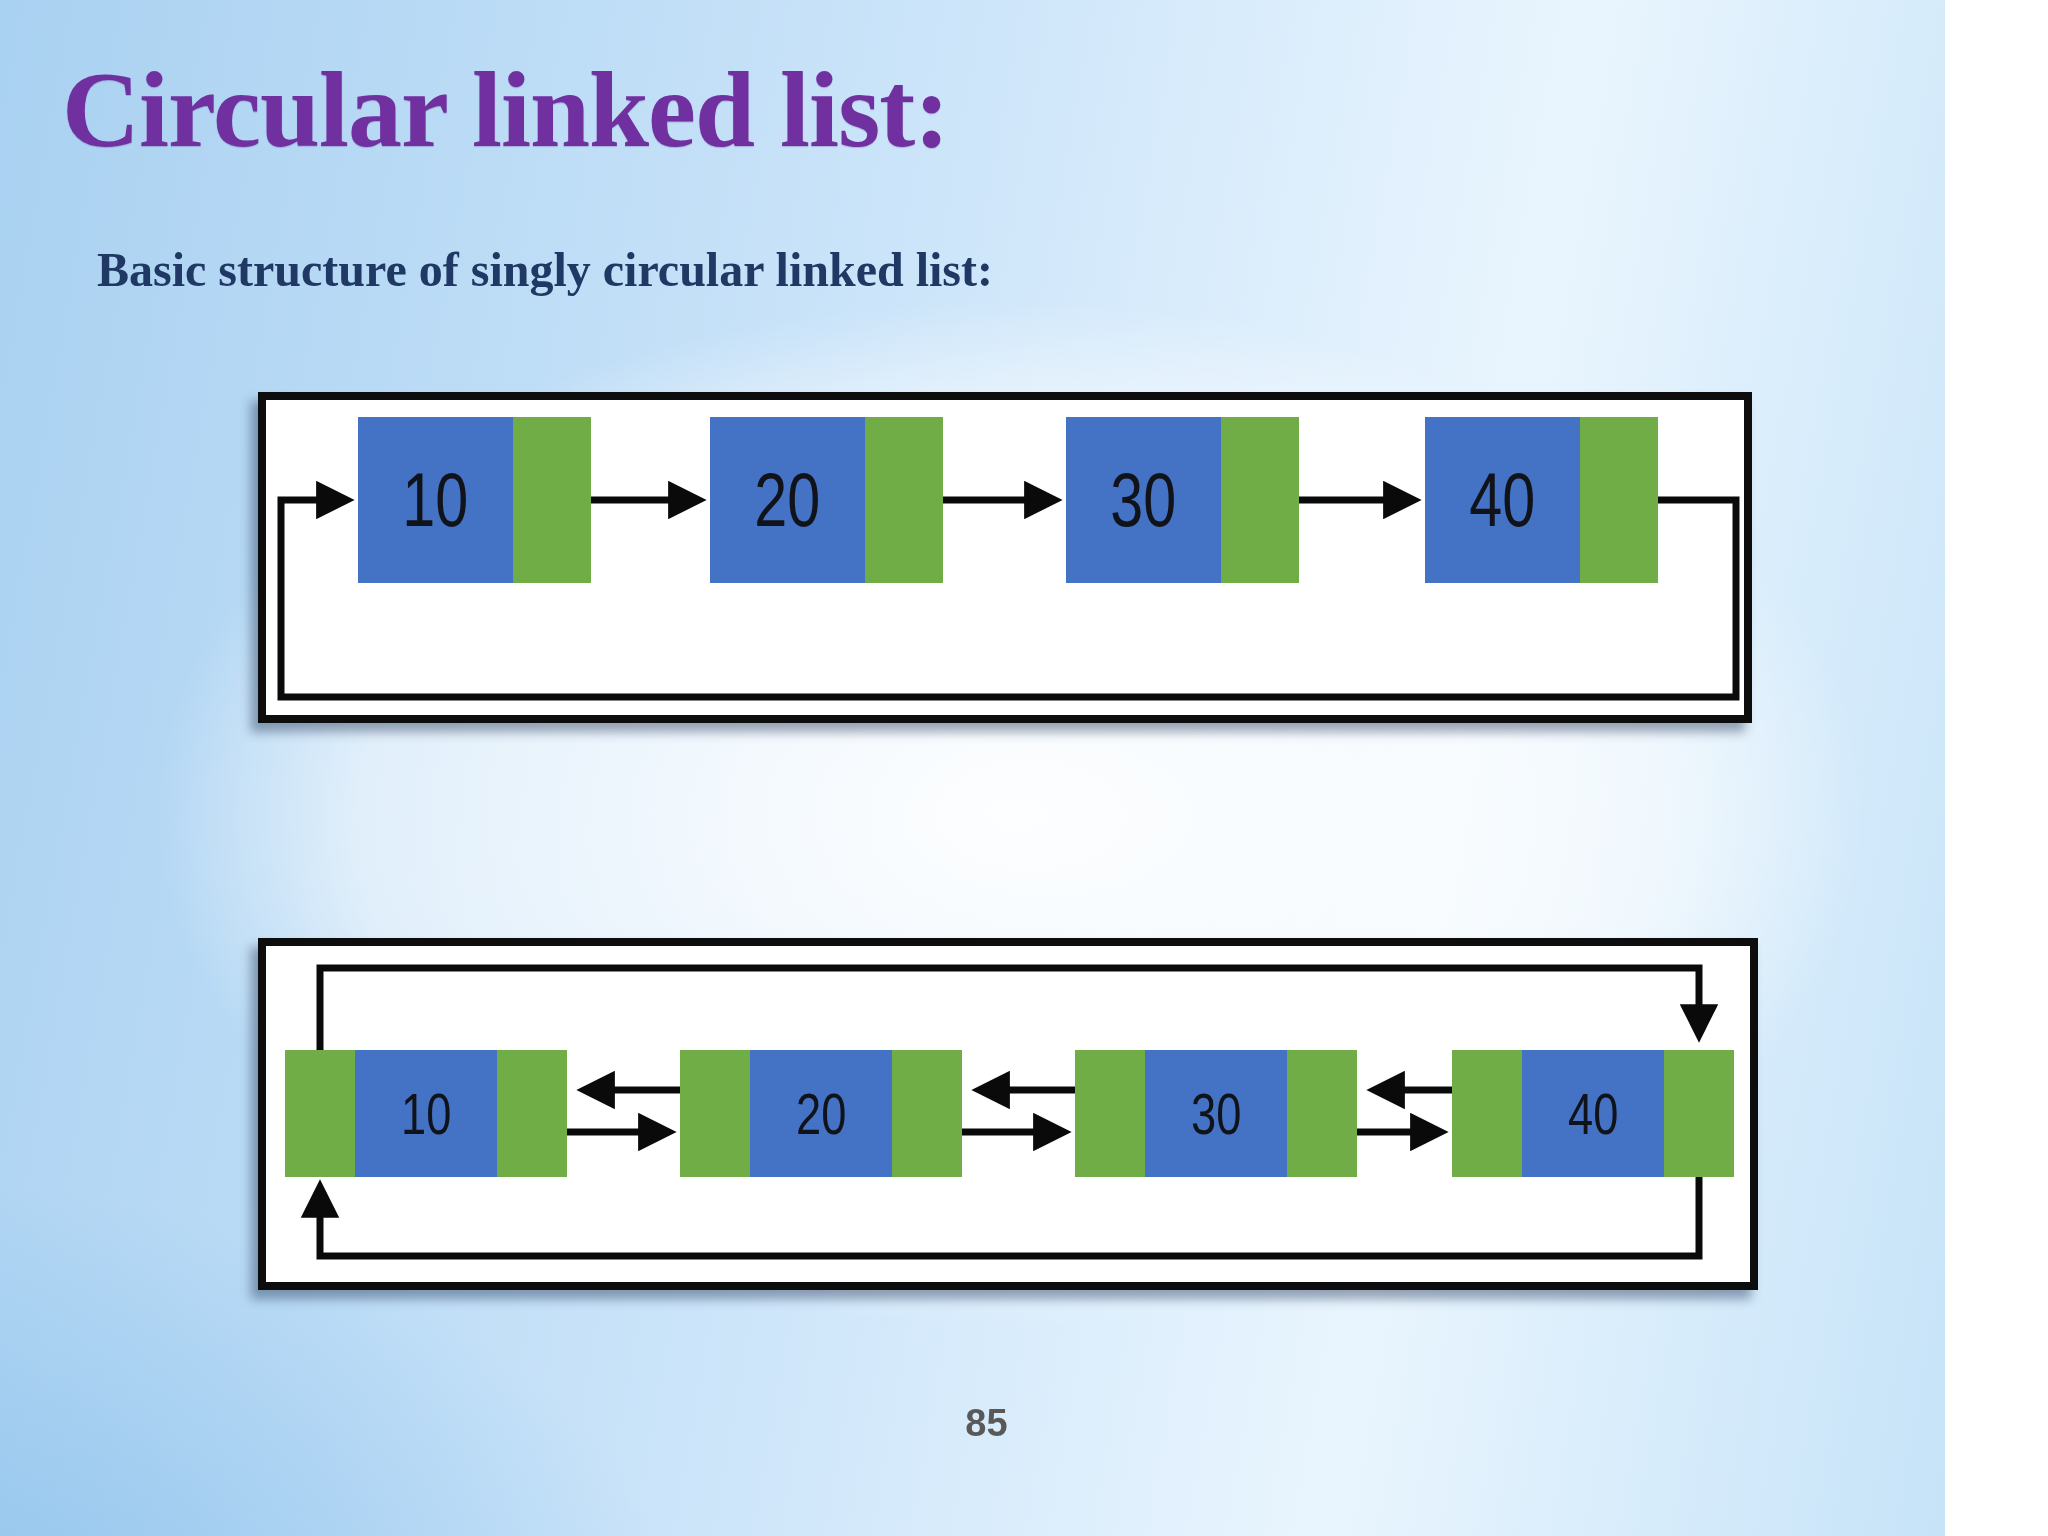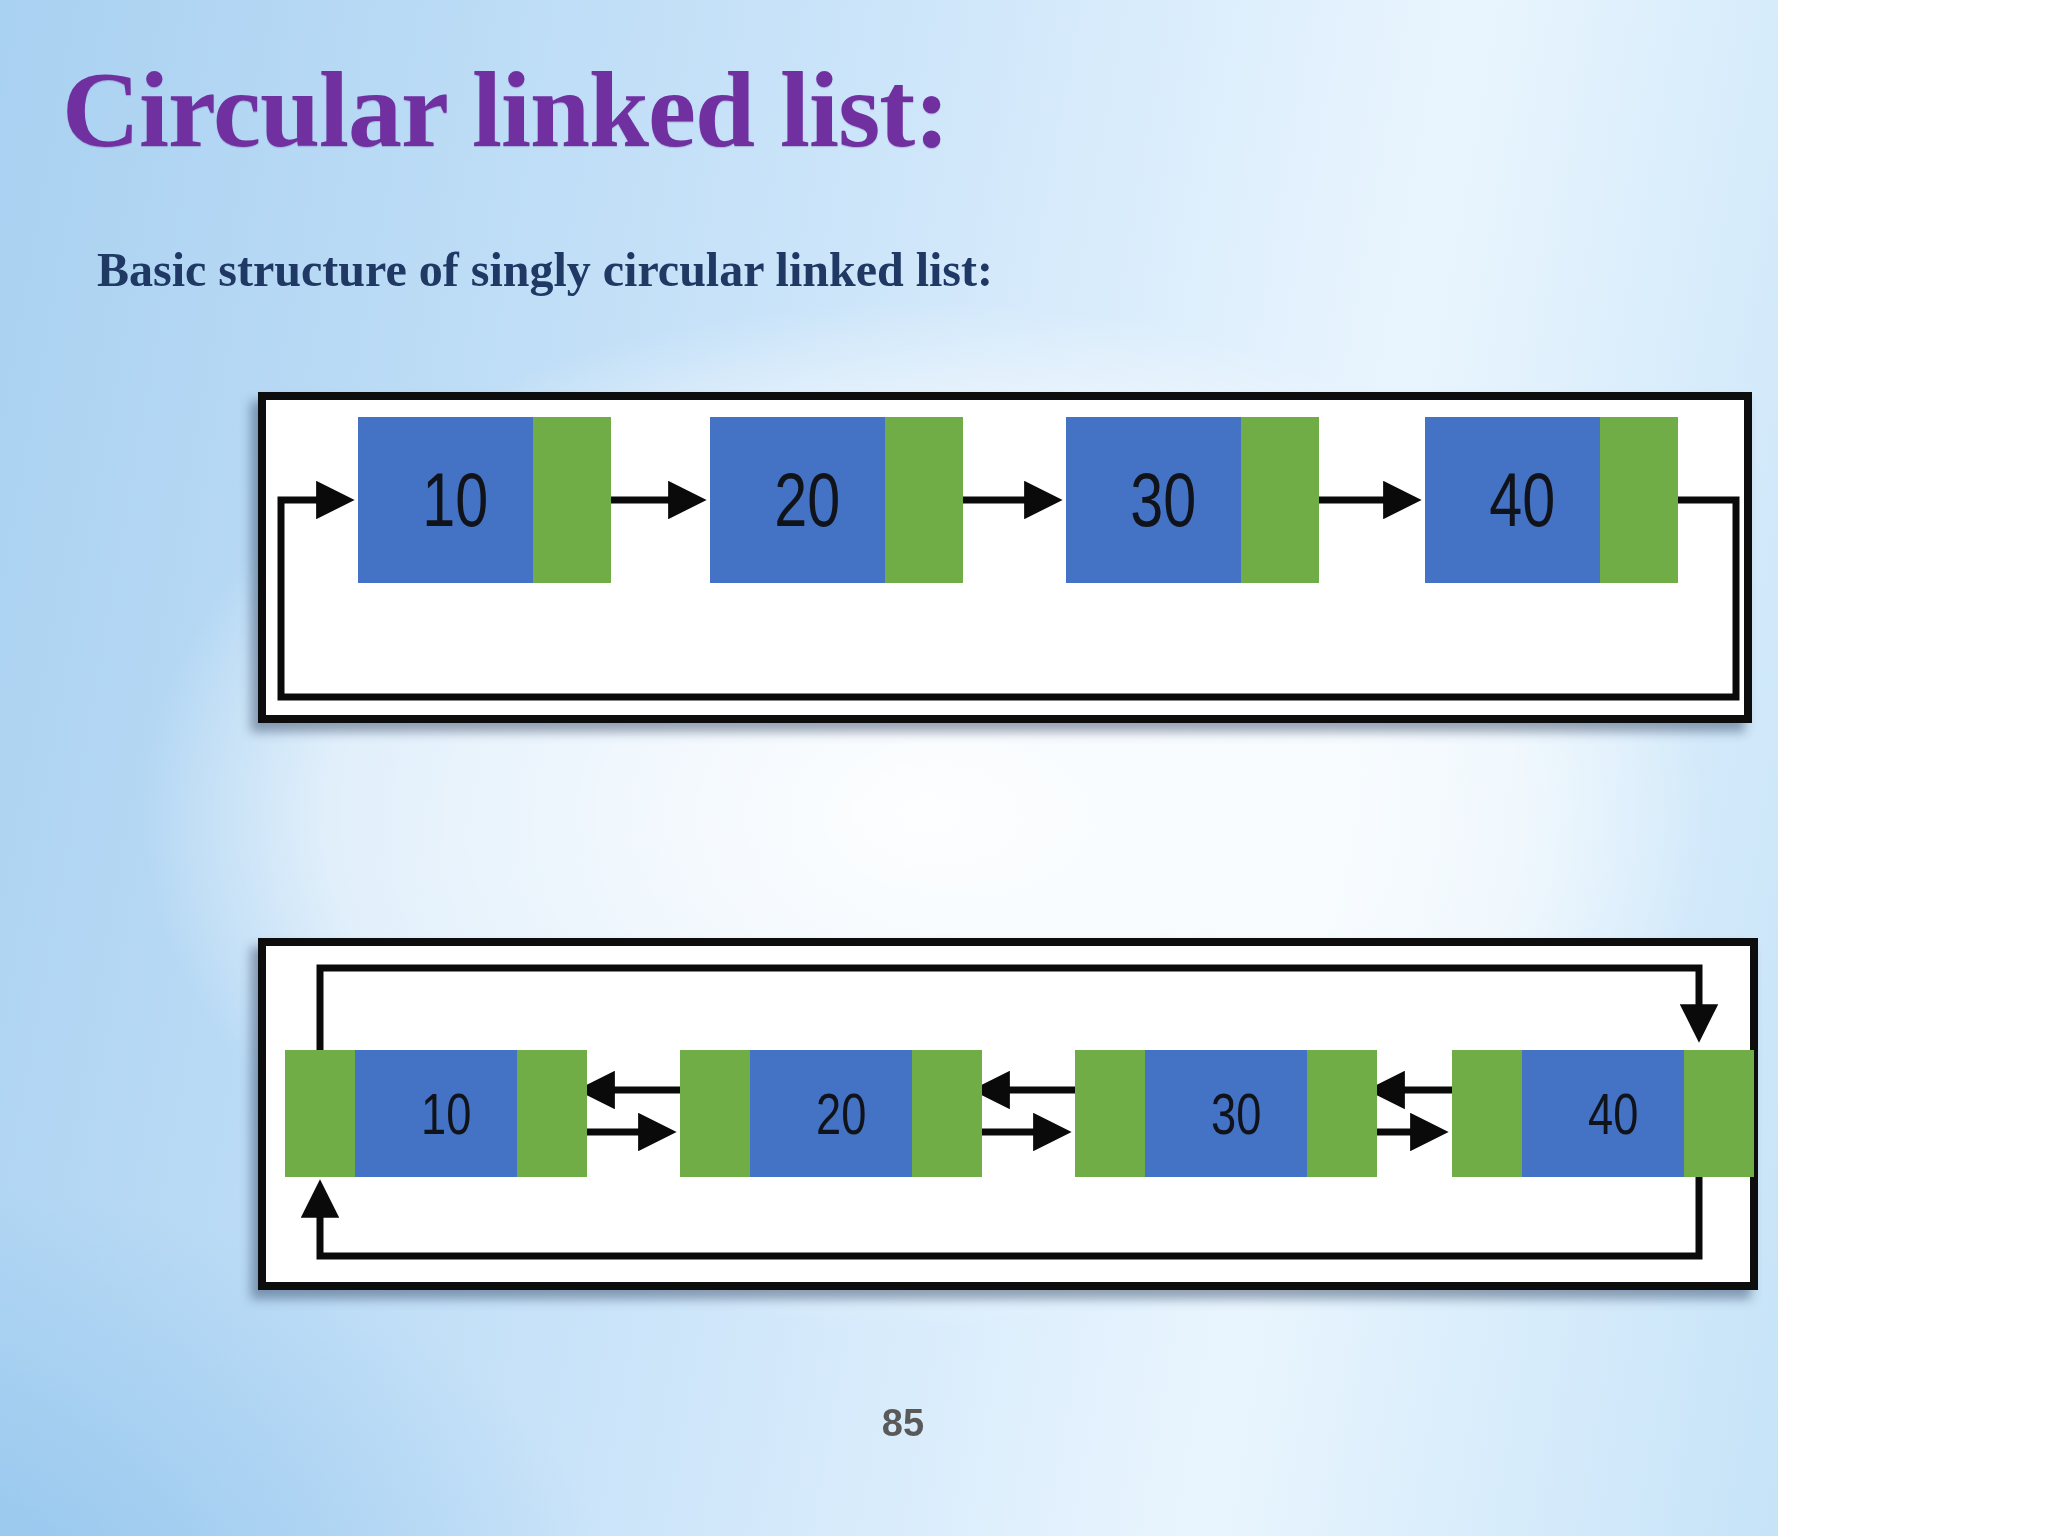--- a/index.html
+++ b/index.html
@@ -1,19 +1,19 @@
 <!DOCTYPE html>
 <html><head>
 <meta charset="utf-8">
 <style>
   html,body{margin:0;padding:0;}
   body{width:2048px;height:1536px;}
 
   .slide{
-    position:relative;width:1778px;height:1536px;overflow:hidden;
+    position:relative;width:1945px;height:1536px;overflow:hidden;
     font-family:"Liberation Serif",serif;
     background:
       radial-gradient(ellipse 58% 44% at 52% 53%, rgba(255,255,255,.95) 0%, rgba(255,255,255,.55) 58%, rgba(255,255,255,0) 76%),
       radial-gradient(ellipse 65% 50% at -5% 108%, rgba(140,193,236,.9) 0%, rgba(140,193,236,0) 62%),
       linear-gradient(100deg,#a9d1f1 0%,#c9e3f9 40%,#e9f5fe 72%,#c6e3f8 100%);
   }
 
   .title{
     position:absolute;left:62px;top:56px;line-height:1;
     font-size:108px;font-weight:bold;color:#7030A0;letter-spacing:-1px;
@@ -29,21 +29,21 @@
     position:absolute;background:#ffffff;border:8px solid #0d0d0d;
     box-shadow:-7px 9px 10px rgba(40,60,90,.45);
   }
   #diagram-singly{left:258px;top:392px;width:1478px;height:315px;}
   #diagram-doubly{left:258px;top:938px;width:1484px;height:336px;}
 
   .diagram svg{position:absolute;left:0;top:0;}
 
   .node{position:absolute;display:flex;}
   .cell{height:100%;}
-  .cell.blue{background:#4472C4;display:flex;align-items:center;justify-content:center;padding-left:20px;}
+  .cell.blue{background:#4472C4;display:flex;align-items:center;justify-content:center;}
   .cell.green{background:#70AD47;}
 
   #diagram-singly .node{top:17px;height:166px;}
   #diagram-singly .cell.blue{width:155px;}
   #diagram-singly .cell.green{width:78px;}
 
   #diagram-doubly .node{top:104px;height:127px;}
   #diagram-doubly .cell.blue{width:142px;}
   #diagram-doubly .cell.green{width:70px;}
 

